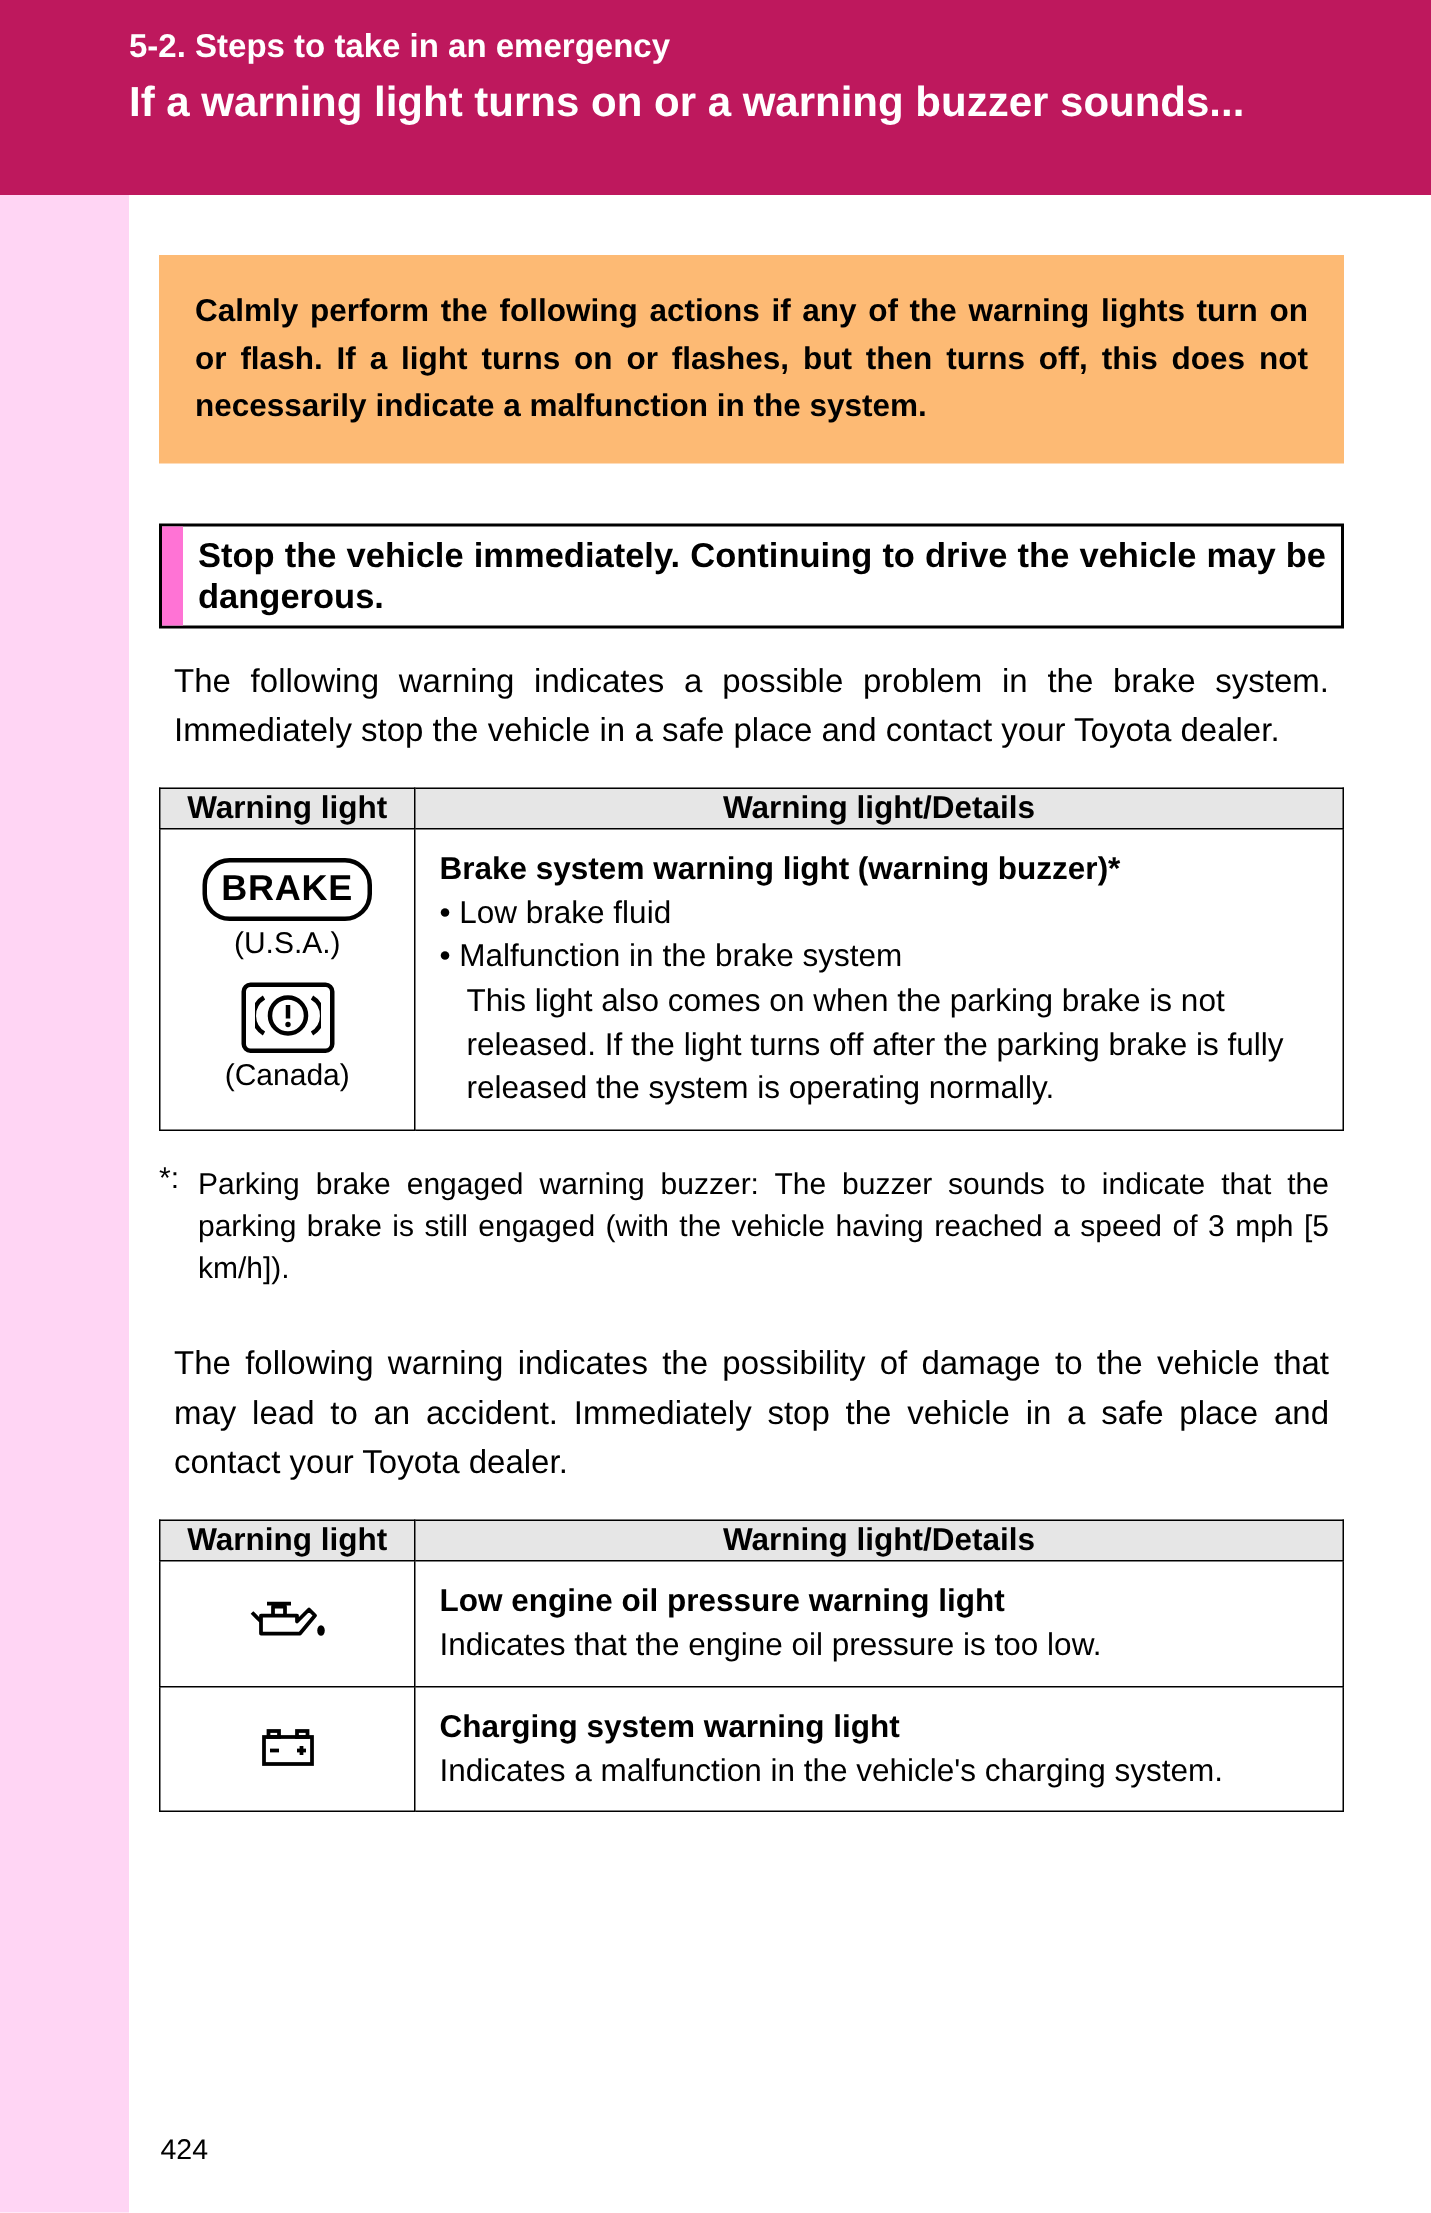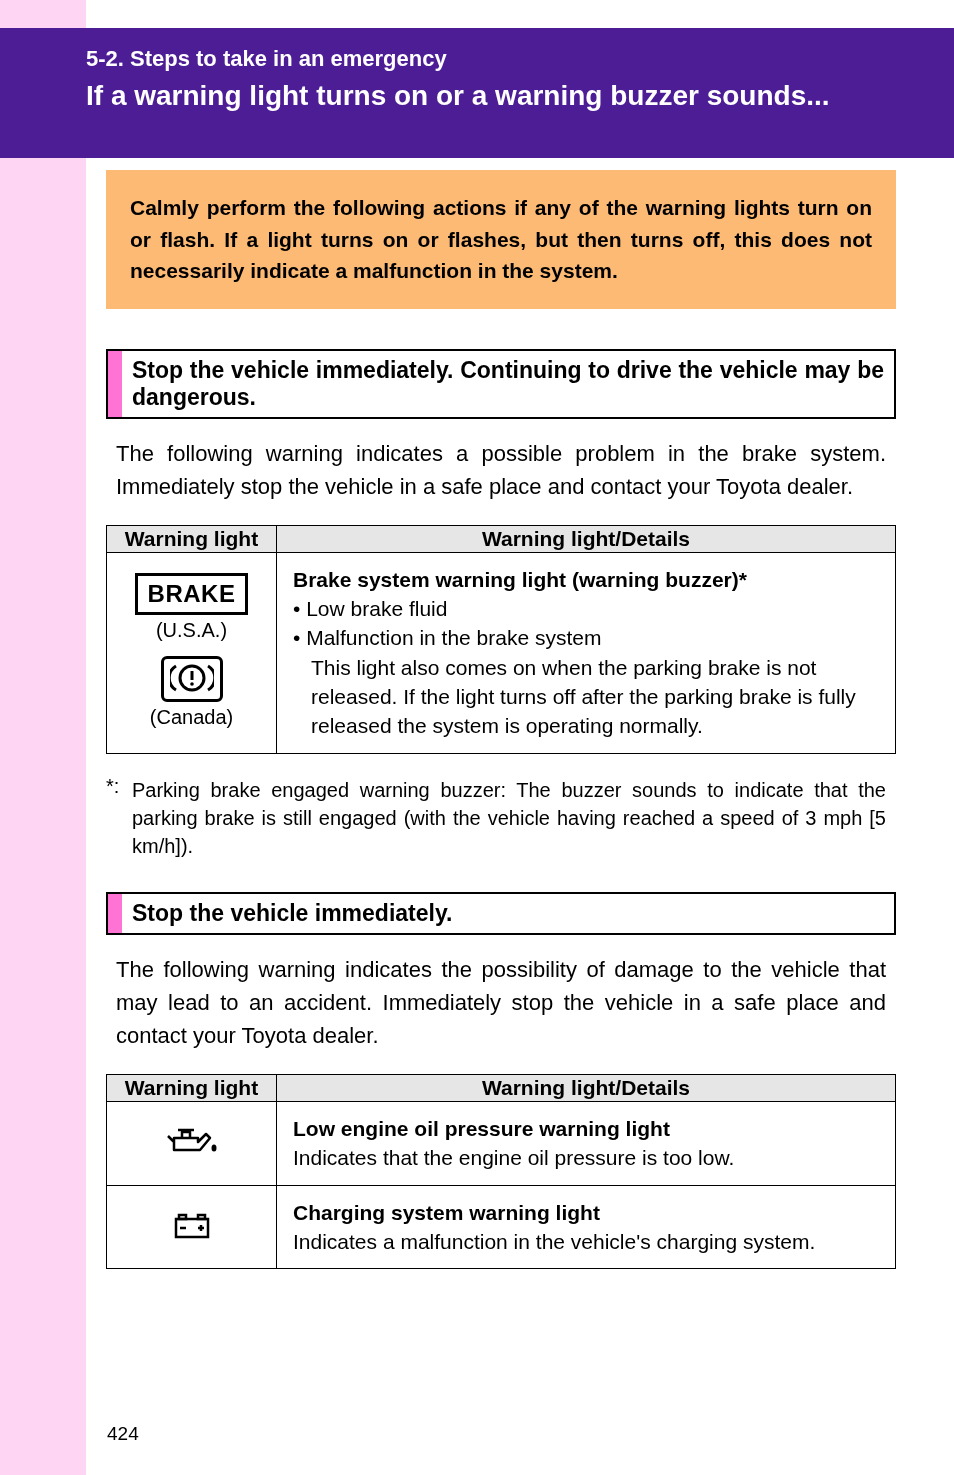--- a/index.html
+++ b/index.html
@@ -21,23 +21,22 @@
       width: 86px;
       height: 100%;
       background: #ffd5f4;
     }
     .header-band {
       position: absolute;
       left: 0;
       top: 0;
       width: 100%;
       height: 130px;
-      background: #4c1d95;
+      background: #be185d;
       padding: 18px 30px 0 86px;
-      margin-top: 28px;
     }
     .section-label {
       color: #fff;
       font-weight: bold;
       font-size: 22px;
       margin-bottom: 8px;
     }
     .page-title {
       color: #fff;
       font-weight: bold;
@@ -104,21 +103,21 @@
     table.warning-table th:first-child {
       width: 170px;
     }
     .icon-cell {
       text-align: center;
       padding: 14px 8px;
     }
     .brake-icon {
       display: inline-block;
       border: 3px solid #000;
-      border-radius: 0;
+      border-radius: 18px;
       padding: 4px 10px;
       font-weight: 900;
       font-size: 24px;
       font-family: Arial, sans-serif;
       letter-spacing: 0.5px;
     }
     .region-label {
       font-size: 20px;
       margin-top: 4px;
       margin-bottom: 14px;
@@ -239,24 +238,20 @@
       </td>
     </tr>
   </tbody>
     </table>
 
   <div class="footnote">
     <span class="star">*:</span><br>
     <span class="footnote-body">Parking brake engaged warning buzzer: The buzzer sounds to indicate that the parking brake is still engaged (with the vehicle having reached a speed of 3 mph [5 km/h]).</span>
   </div>
 
-  <div class="section-heading">
-    <div class="bar"></div>
-    <div class="heading-text">Stop the vehicle immediately.</div>
-  </div>
 
   <p class="body-text">The following warning indicates the possibility of damage to the vehicle that may lead to an accident. Immediately stop the vehicle in a safe place and contact your Toyota dealer.</p>
 
   <table class="warning-table">
     <tbody>
         <tr>
       <th>Warning light</th>
       <th>Warning light/Details</th>
     </tr>
     <tr>

